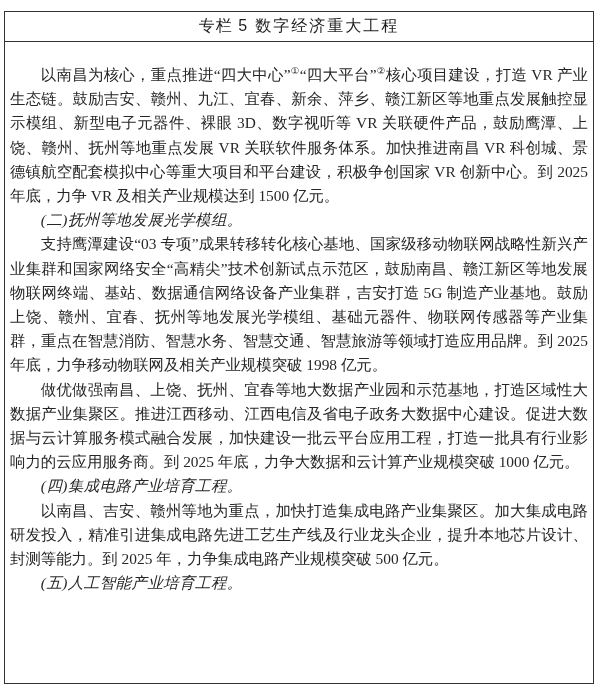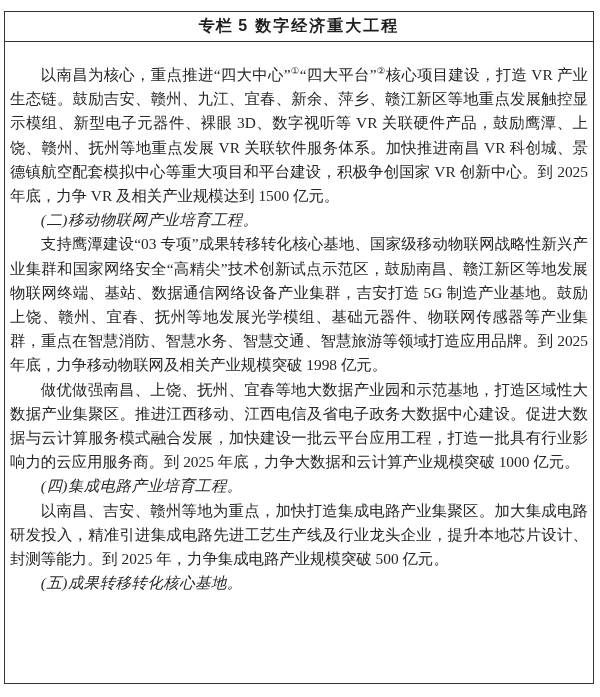--- a/index.html
+++ b/index.html
@@ -26,21 +26,21 @@
     background: #ffffff;
   }
   .column-title {
     height: 30px;
     border-bottom: 1.5px solid #333333;
     box-sizing: border-box;
     display: flex;
     align-items: center;
     justify-content: center;
     font-family: "Liberation Sans", "DejaVu Sans", sans-serif;
-    font-weight: bold;
+    font-weight: normal;
     font-size: 16px;
     letter-spacing: 1px;
     color: #1e1e1e;
   }
   .title-prefix { white-space: pre; }
   .title-text {
     margin-left: 7px;
     letter-spacing: 2px;
   }
   .column-body {
@@ -67,20 +67,20 @@
 </head>
 <body>
 
 <div class="column-box">
   <div class="column-title">
     <span class="title-prefix">专栏 5</span>
     <span class="title-text">数字经济重大工程</span>
   </div>
   <div class="column-body">
       <p class="sec-para">以南昌为核心，重点推进“四大中心”<sup>①</sup>“四大平台”<sup>②</sup>核心项目建设，打造 VR 产业生态链。鼓励吉安、赣州、九江、宜春、新余、萍乡、赣江新区等地重点发展触控显示模组、新型电子元器件、裸眼 3D、数字视听等 VR 关联硬件产品，鼓励鹰潭、上饶、赣州、抚州等地重点发展 VR 关联软件服务体系。加快推进南昌 VR 科创城、景德镇航空配套模拟中心等重大项目和平台建设，积极争创国家 VR 创新中心。到 2025 年底，力争 VR 及相关产业规模达到 1500 亿元。</p>
-      <p class="sec-heading">(二)移动物联网产业培育工程。</p>
+      <p class="sec-heading">(二)抚州等地发展光学模组。</p>
       <p class="sec-para">支持鹰潭建设“03 专项”成果转移转化核心基地、国家级移动物联网战略性新兴产业集群和国家网络安全“高精尖”技术创新试点示范区，鼓励南昌、赣江新区等地发展物联网终端、基站、数据通信网络设备产业集群，吉安打造 5G 制造产业基地。鼓励上饶、赣州、宜春、抚州等地发展光学模组、基础元器件、物联网传感器等产业集群，重点在智慧消防、智慧水务、智慧交通、智慧旅游等领域打造应用品牌。到 2025 年底，力争移动物联网及相关产业规模突破 1998 亿元。</p>
       <p class="sec-para">做优做强南昌、上饶、抚州、宜春等地大数据产业园和示范基地，打造区域性大数据产业集聚区。推进江西移动、江西电信及省电子政务大数据中心建设。促进大数据与云计算服务模式融合发展，加快建设一批云平台应用工程，打造一批具有行业影响力的云应用服务商。到 2025 年底，力争大数据和云计算产业规模突破 1000 亿元。</p>
       <p class="sec-heading">(四)集成电路产业培育工程。</p>
       <p class="sec-para">以南昌、吉安、赣州等地为重点，加快打造集成电路产业集聚区。加大集成电路研发投入，精准引进集成电路先进工艺生产线及行业龙头企业，提升本地芯片设计、封测等能力。到 2025 年，力争集成电路产业规模突破 500 亿元。</p>
-      <p class="sec-heading">(五)成果转移转化核心基地。</p>
+      <p class="sec-heading">(五)人工智能产业培育工程。</p>
     </div>
 </div>
 
 </body></html>

